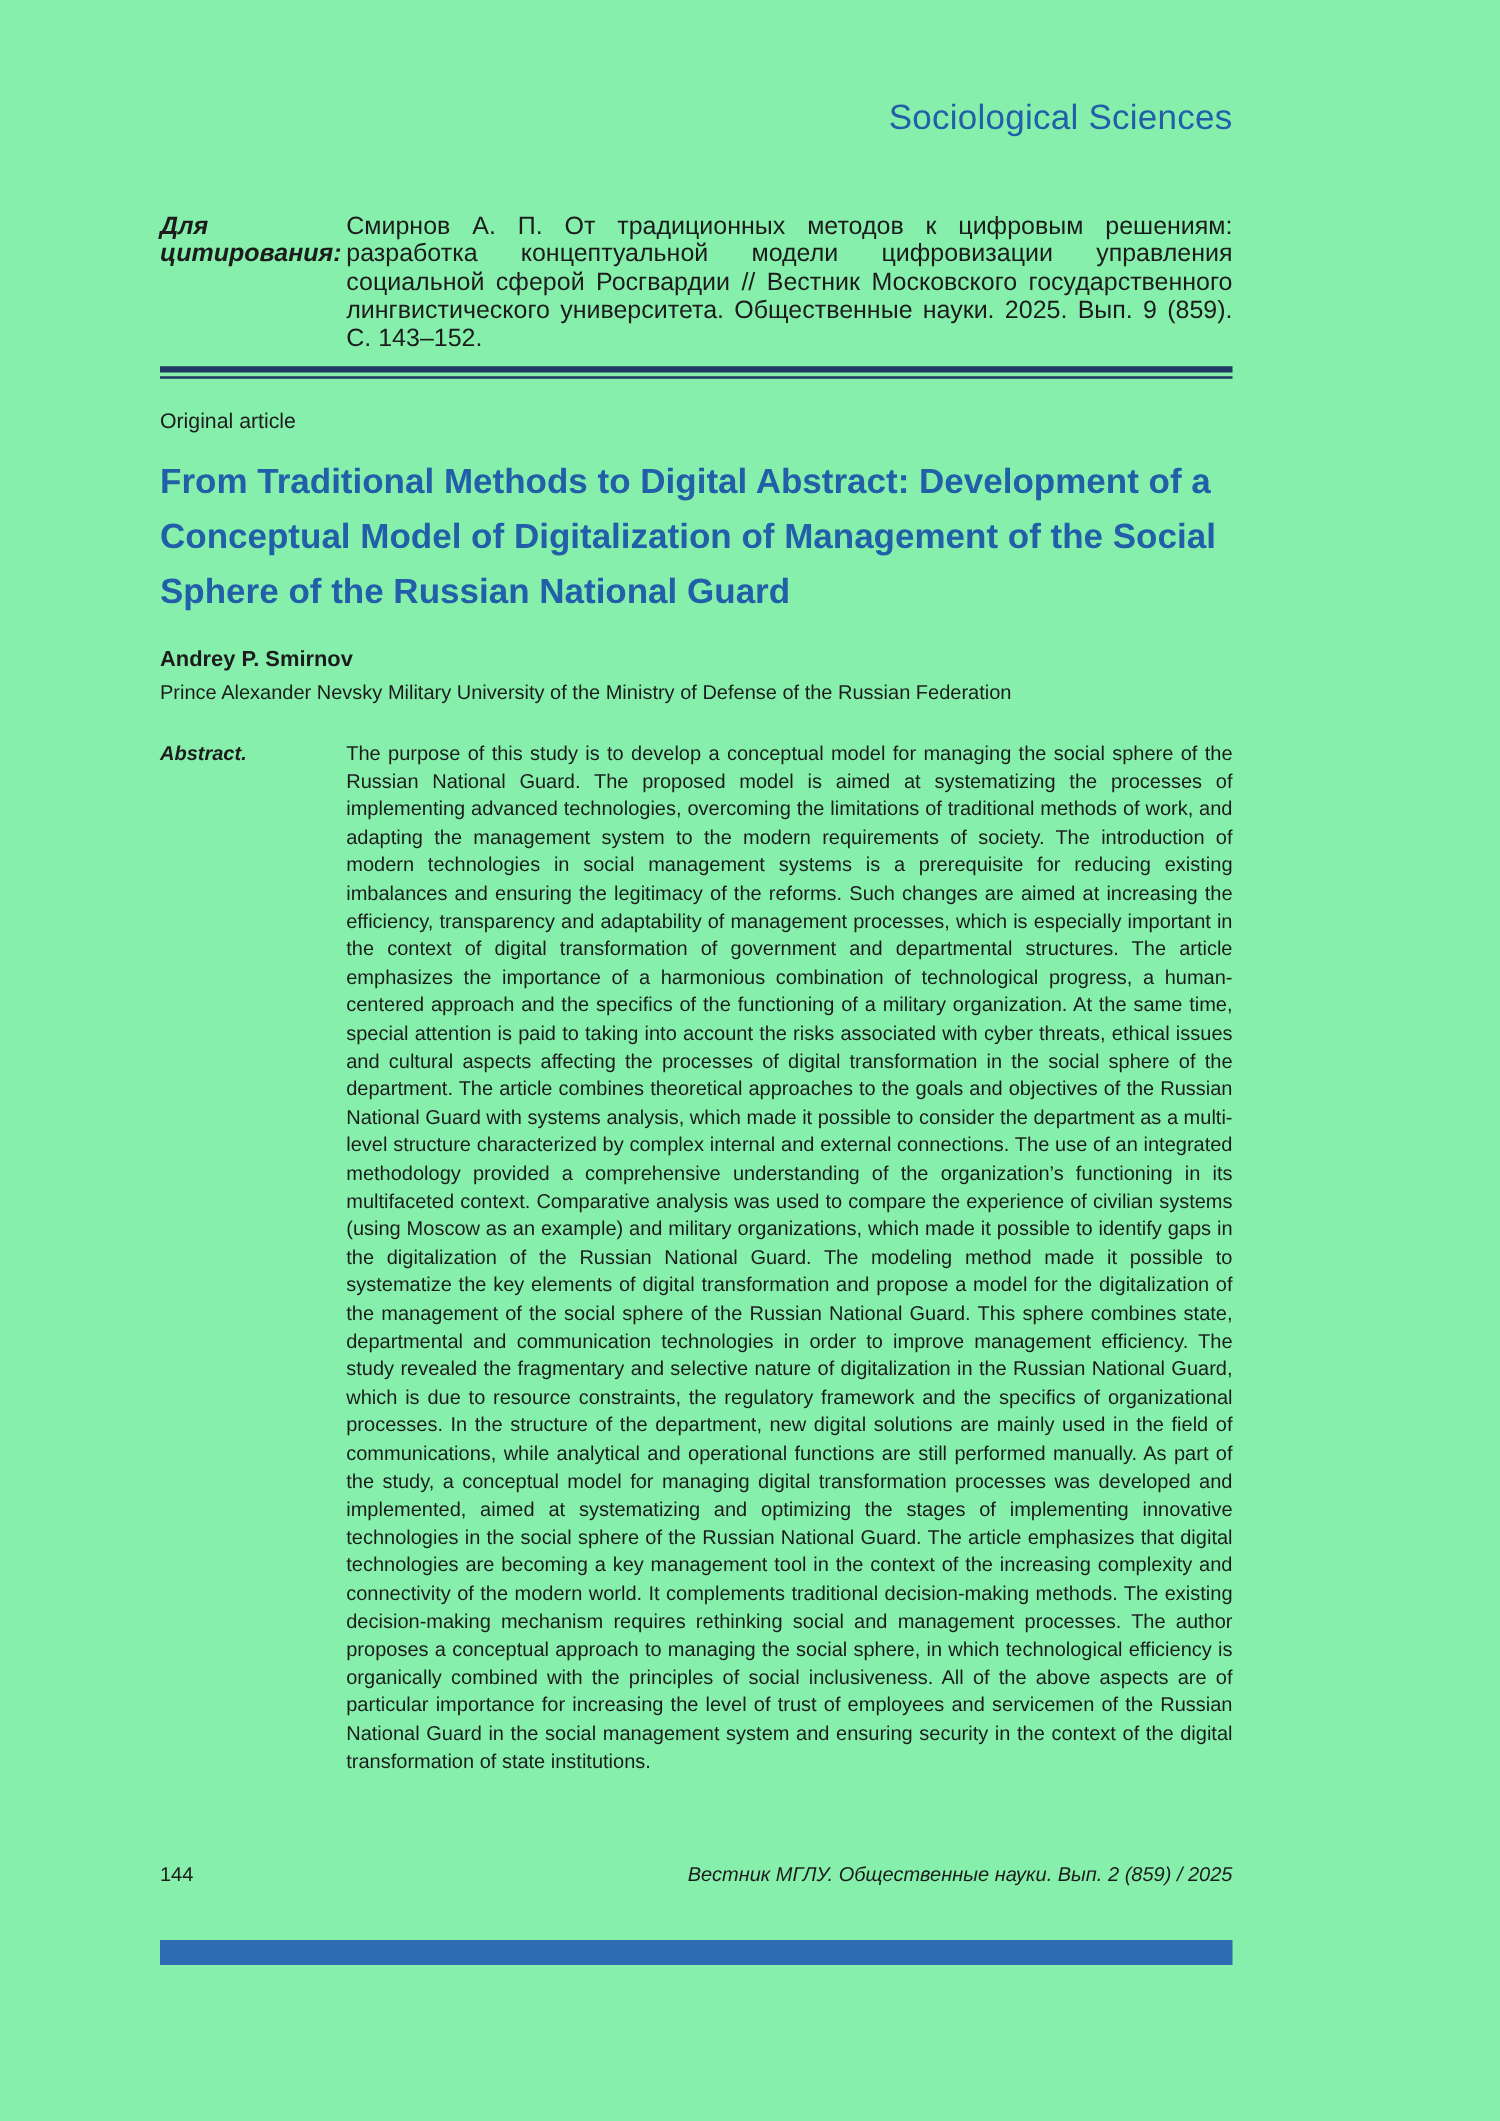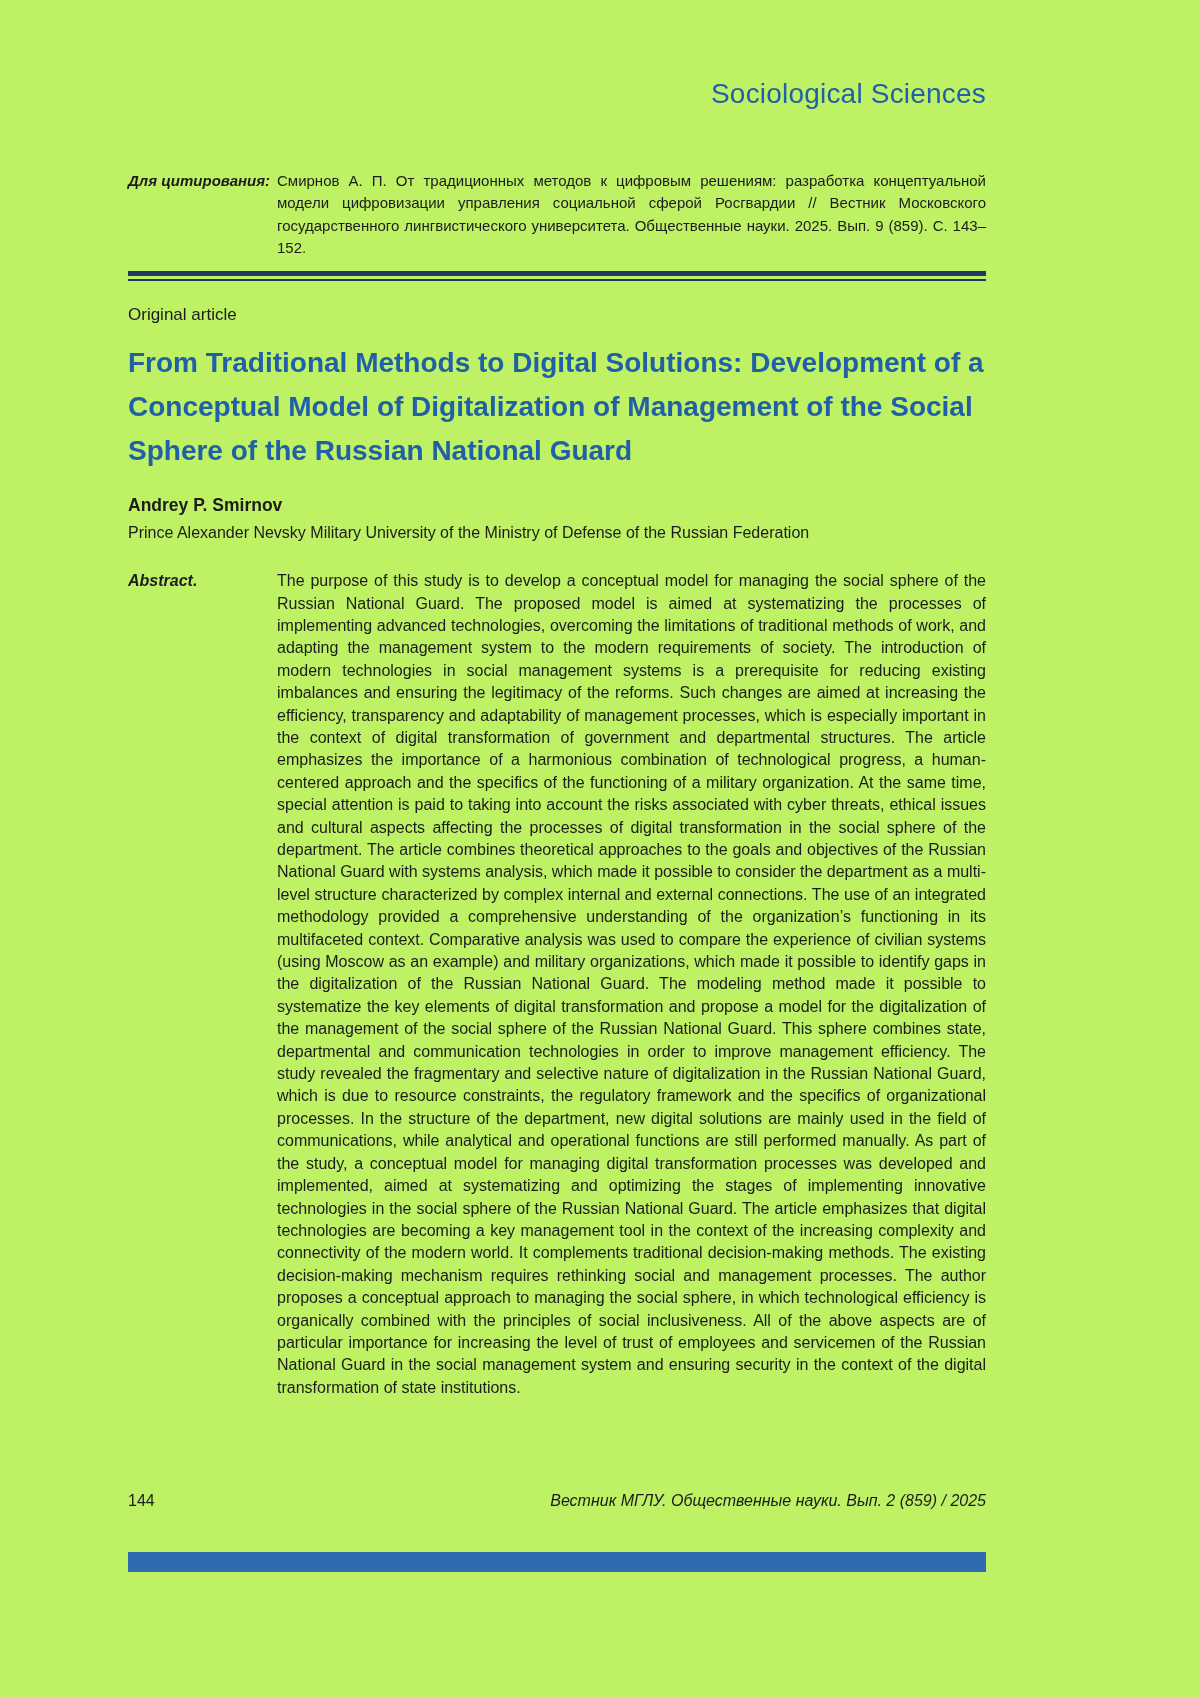--- a/index.html
+++ b/index.html
@@ -1,21 +1,21 @@
 <!DOCTYPE html>
 <html><head>
 <meta charset="utf-8">
 <style>
   * { margin: 0; padding: 0; box-sizing: border-box; }
   html, body { background: #ffffff; }
   .page {
     position: relative;
     width: 1200px;
     height: 1697px;
-    background: #bef264;
+    background: #86efac;
     font-family: "Liberation Sans", "DejaVu Sans", sans-serif;
     color: #1c1c1c;
     overflow: hidden;
   }
   .content {
     position: absolute;
     left: 128px;
     top: 0;
     width: 858px;
   }
@@ -23,21 +23,21 @@
     margin-top: 78px;
     text-align: right;
     font-size: 28px;
     font-weight: 500;
     letter-spacing: 0.2px;
     color: #2160a8;
   }
   .citation-row {
     display: flex;
     margin-top: 60px;
-    font-size: 15px;
+    font-size: 20px;
     line-height: 22.4px;
   }
   .citation-label {
     flex: 0 0 149px;
     font-weight: bold;
     font-style: italic;
   }
   .citation-text {
     flex: 1;
     text-align: justify;
@@ -116,21 +116,21 @@
 
     <div class="citation-row">
       <div class="citation-label">Для цитирования:</div>
       <div class="citation-text">Смирнов А. П. От традиционных методов к цифровым решениям: разработка концептуальной модели цифровизации управления социальной сферой Росгвардии // Вестник Московского государственного лингвистического университета. Общественные науки. 2025. Вып. 9 (859). С. 143–152.</div>
     </div>
 
     <div class="rule"></div>
 
     <div class="article-type">Original article</div>
 
-    <h1 class="article-title">From Traditional Methods to Digital Solutions: Development of a Conceptual Model of Digitalization of Management of the Social Sphere of the Russian National Guard</h1>
+    <h1 class="article-title">From Traditional Methods to Digital Abstract: Development of a Conceptual Model of Digitalization of Management of the Social Sphere of the Russian National Guard</h1>
 
     <div class="author">Andrey P. Smirnov</div>
 
     <div class="affiliation first">Prince Alexander Nevsky Military University of the Ministry of Defense of the Russian Federation</div>
 
 
     <div class="abstract-row">
       <div class="abstract-label">Abstract.</div>
       <div class="abstract-text">The purpose of this study is to develop a conceptual model for managing the social sphere of the Russian National Guard. The proposed model is aimed at systematizing the processes of implementing advanced technologies, overcoming the limitations of traditional methods of work, and adapting the management system to the modern requirements of society. The introduction of modern technologies in social management systems is a prerequisite for reducing existing imbalances and ensuring the legitimacy of the reforms. Such changes are aimed at increasing the efficiency, transparency and adaptability of management processes, which is especially important in the context of digital transformation of government and departmental structures. The article emphasizes the importance of a harmonious combination of technological progress, a human-centered approach and the specifics of the functioning of a military organization. At the same time, special attention is paid to taking into account the risks associated with cyber threats, ethical issues and cultural aspects affecting the processes of digital transformation in the social sphere of the department. The article combines theoretical approaches to the goals and objectives of the Russian National Guard with systems analysis, which made it possible to consider the department as a multi-level structure characterized by complex internal and external connections. The use of an integrated methodology provided a comprehensive understanding of the organization’s functioning in its multifaceted context. Comparative analysis was used to compare the experience of civilian systems (using Moscow as an example) and military organizations, which made it possible to identify gaps in the digitalization of the Russian National Guard. The modeling method made it possible to systematize the key elements of digital transformation and propose a model for the digitalization of the management of the social sphere of the Russian National Guard. This sphere combines state, departmental and communication technologies in order to improve management efficiency. The study revealed the fragmentary and selective nature of digitalization in the Russian National Guard, which is due to resource constraints, the regulatory framework and the specifics of organizational processes. In the structure of the department, new digital solutions are mainly used in the field of communications, while analytical and operational functions are still performed manually. As part of the study, a conceptual model for managing digital transformation processes was developed and implemented, aimed at systematizing and optimizing the stages of implementing innovative technologies in the social sphere of the Russian National Guard. The article emphasizes that digital technologies are becoming a key management tool in the context of the increasing complexity and connectivity of the modern world. It complements traditional decision-making methods. The existing decision-making mechanism requires rethinking social and management processes. The author proposes a conceptual approach to managing the social sphere, in which technological efficiency is organically combined with the principles of social inclusiveness. All of the above aspects are of particular importance for increasing the level of trust of employees and servicemen of the Russian National Guard in the social management system and ensuring security in the context of the digital transformation of state institutions.</div>
     </div>

